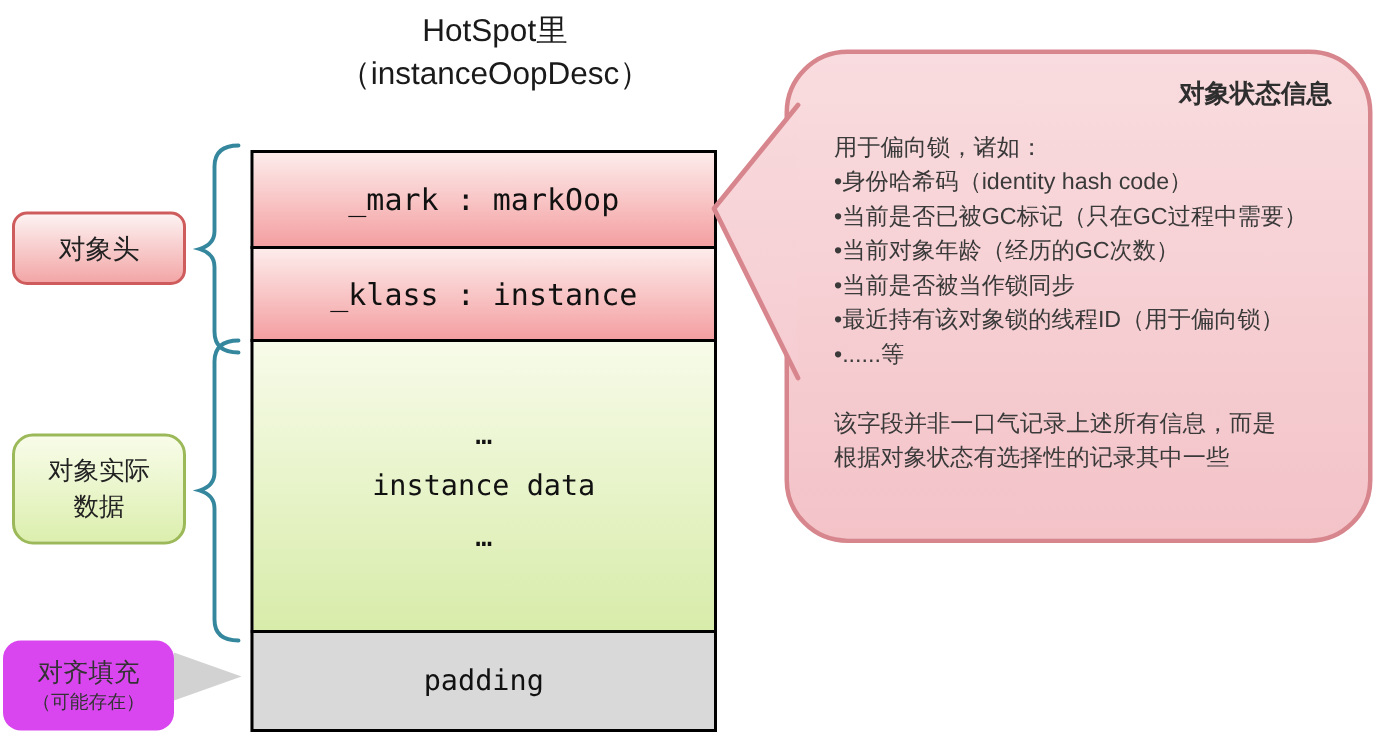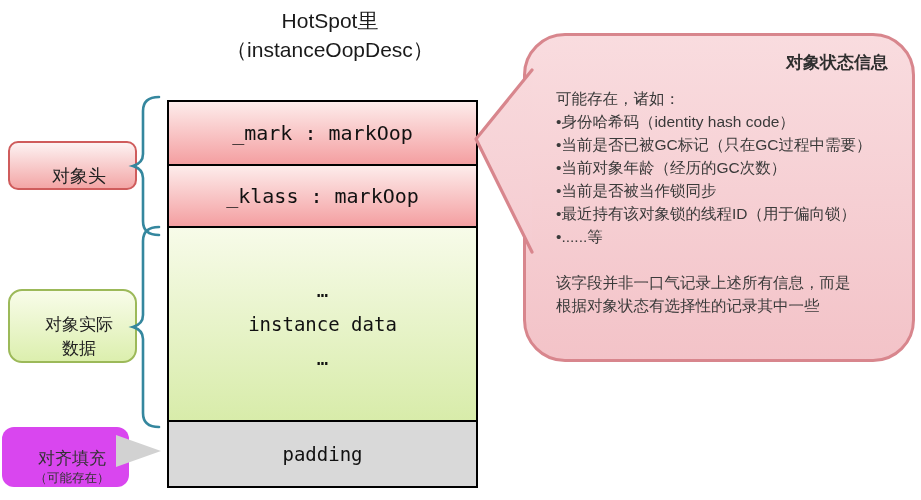--- a/index.html
+++ b/index.html
@@ -18,21 +18,21 @@
     border:2px solid #000;margin-top:-2px;display:flex;align-items:center;justify-content:center;
     font-family:"DejaVu Sans Mono","Liberation Mono",monospace;font-size:20px;color:#111;
   }
   .cell:first-child{margin-top:0;}
   .cell.pink{height:62px;background:linear-gradient(#fdeceb,#f49fa1);}
   .cell.pink2{height:60px;background:linear-gradient(#fdeceb,#f49fa1);}
   .cell.green{height:192px;background:linear-gradient(#f7fbe9,#d8ecaa);flex-direction:column;font-size:19px;}
   .cell.green .mid{line-height:34px;}
   .cell.gray{height:64px;background:#d9d9d9;font-size:19px;}
   
-  .lbl{position:absolute;display:flex;flex-direction:column;align-items:center;justify-content:flex-end;text-align:center;padding-left:13px;}
+  .lbl{position:absolute;display:flex;flex-direction:column;align-items:center;justify-content:center;text-align:center;}
   .lbl-header{
     left:8px;top:141px;width:112px;height:45px;border:2px solid #cf5c5c;border-radius:10px;
     background:linear-gradient(#fdf2f2,#f3a6a6);font-size:18px;color:#222;
   }
   .lbl-instance{
     left:8px;top:289px;width:112px;height:70px;border:2px solid #9cb959;border-radius:14px;
     background:linear-gradient(#f8fce9,#dcefae);font-size:17px;line-height:24px;color:#222;
   }
   .lbl-padding{
     left:2px;top:427px;width:114px;height:60px;border-radius:12px;
@@ -60,21 +60,21 @@
   <div class="diagram-title">
     <div>HotSpot里</div>
     <div>（instanceOopDesc）</div>
   </div>
 
   <div class="stack">
     <div class="cell pink">
       <span>_mark : markOop</span>
     </div>
     <div class="cell pink2">
-      <span>_klass : markOop</span>
+      <span>_klass : instance</span>
     </div>
     <div class="cell green">
       <span class="mid">…</span>
       <span class="mid">instance data</span>
       <span class="mid">…</span>
     </div>
     <div class="cell gray">
       <span>padding</span>
     </div>
   </div>
@@ -100,21 +100,21 @@
   <svg style="left:126px;top:92px;" width="40" height="148">
     <path d="M33,5 Q17,5 17,19 L17,62 Q17,71 7,74 Q17,77 17,86 L17,129 Q17,143 33,143" fill="none" stroke="#35879e" stroke-width="2.6" stroke-linecap="round"></path>
   </svg>
 
   <svg style="left:126px;top:222px;" width="40" height="212">
     <path d="M33,5 Q17,5 17,19 L17,93 Q17,102 7,105 Q17,108 17,117 L17,191 Q17,205 33,205" fill="none" stroke="#35879e" stroke-width="2.6" stroke-linecap="round"></path>
   </svg>
 
   <div class="callout">
     <div class="c-title">对象状态信息</div>
-    <div class="line">可能存在，诸如：</div>
+    <div class="line">用于偏向锁，诸如：</div>
     <div class="line">•身份哈希码（identity hash code）</div>
     <div class="line">•当前是否已被GC标记（只在GC过程中需要）</div>
     <div class="line">•当前对象年龄（经历的GC次数）</div>
     <div class="line">•当前是否被当作锁同步</div>
     <div class="line">•最近持有该对象锁的线程ID（用于偏向锁）</div>
     <div class="line">•......等</div>
     <div class="spacer"></div>
     <div class="line">该字段并非一口气记录上述所有信息，而是</div>
     <div class="line">根据对象状态有选择性的记录其中一些</div>
   </div>

